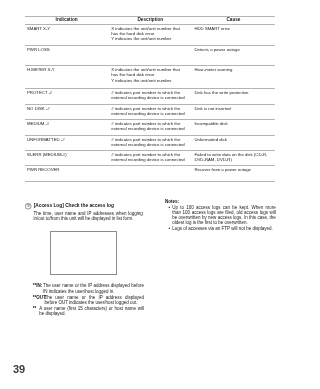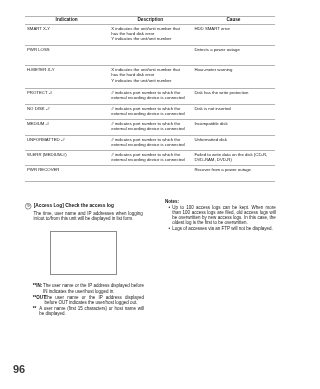--- a/index.html
+++ b/index.html
@@ -218,14 +218,14 @@
         <div class="nitem">
           <div class="nbul">•</div>
           <div class="ntxt">Up to 100 access logs can be kept. When more than 100 access logs are filed, old access logs will be overwritten by new access logs. In this case, the oldest log is the first to be overwritten.</div>
         </div>
         <div class="nitem">
           <div class="nbul">•</div>
           <div class="ntxt">Logs of accesses via an FTP will not be displayed.</div>
         </div>
       </div>
   </div>
-  <div class="pageno">96</div>
+  <div class="pageno">39</div>
 </div>
 
 </body></html>

